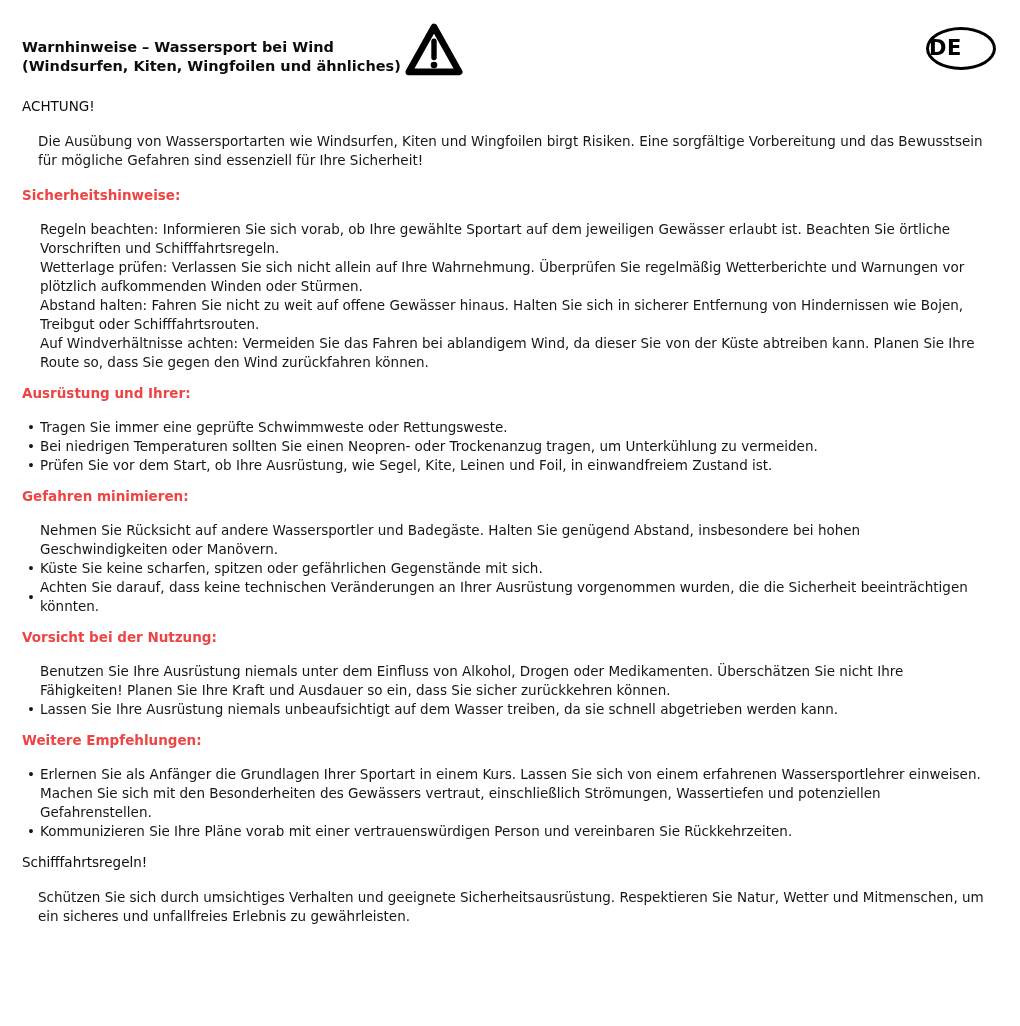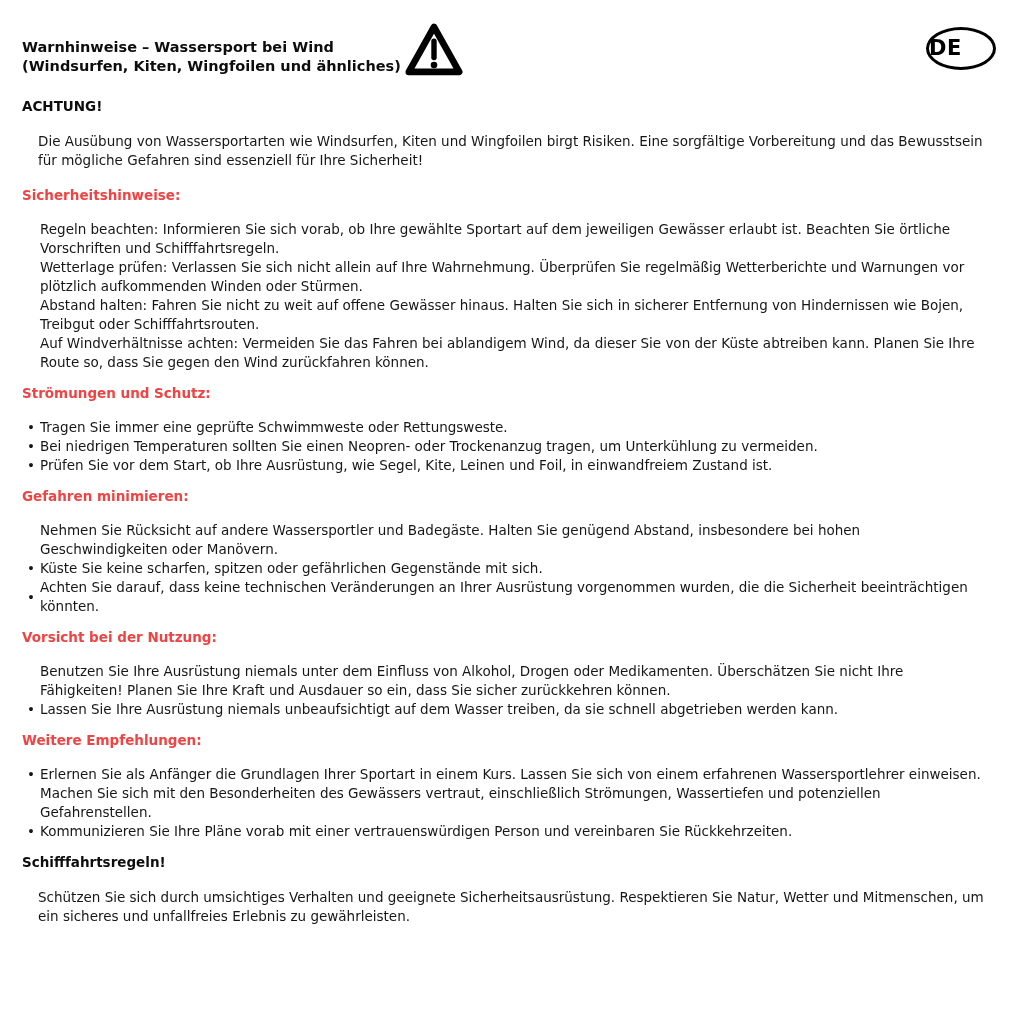--- a/index.html
+++ b/index.html
@@ -52,21 +52,21 @@
     border-radius: 50%;
     display: flex;
     align-items: center;
     font-weight: bold;
     font-size: 21px;
     color: #000;
     letter-spacing: 0.5px;
   }
   
   .para-heading {
-    font-weight: bold;
+    font-weight: normal;
     color: #0d0d0d;
     margin: 0;
   }
   .intro-body, .outro-body {
     margin: 16px;
     max-width: 950px;
   }
   .section {
     margin-top: 12px;
   }
@@ -136,21 +136,21 @@
       <span class="marker">•</span>
       <span class="txt">Abstand halten: Fahren Sie nicht zu weit auf offene Gewässer hinaus. Halten Sie sich in sicherer Entfernung von Hindernissen wie Bojen, Treibgut oder Schifffahrtsrouten.</span>
     </div>
     <div class="item plain">
       <span class="marker">•</span>
       <span class="txt">Auf Windverhältnisse achten: Vermeiden Sie das Fahren bei ablandigem Wind, da dieser Sie von der Küste abtreiben kann. Planen Sie Ihre Route so, dass Sie gegen den Wind zurückfahren können.</span>
     </div>
   </div>
 
   <div class="section">
-    <p class="section-heading">Strömungen und Schutz:</p>
+    <p class="section-heading">Ausrüstung und Ihrer:</p>
     <div class="item bullet">
       <span class="marker">•</span>
       <span class="txt">Tragen Sie immer eine geprüfte Schwimmweste oder Rettungsweste.</span>
     </div>
     <div class="item bullet">
       <span class="marker">•</span>
       <span class="txt">Bei niedrigen Temperaturen sollten Sie einen Neopren- oder Trockenanzug tragen, um Unterkühlung zu vermeiden.</span>
     </div>
     <div class="item bullet">
       <span class="marker">•</span>

